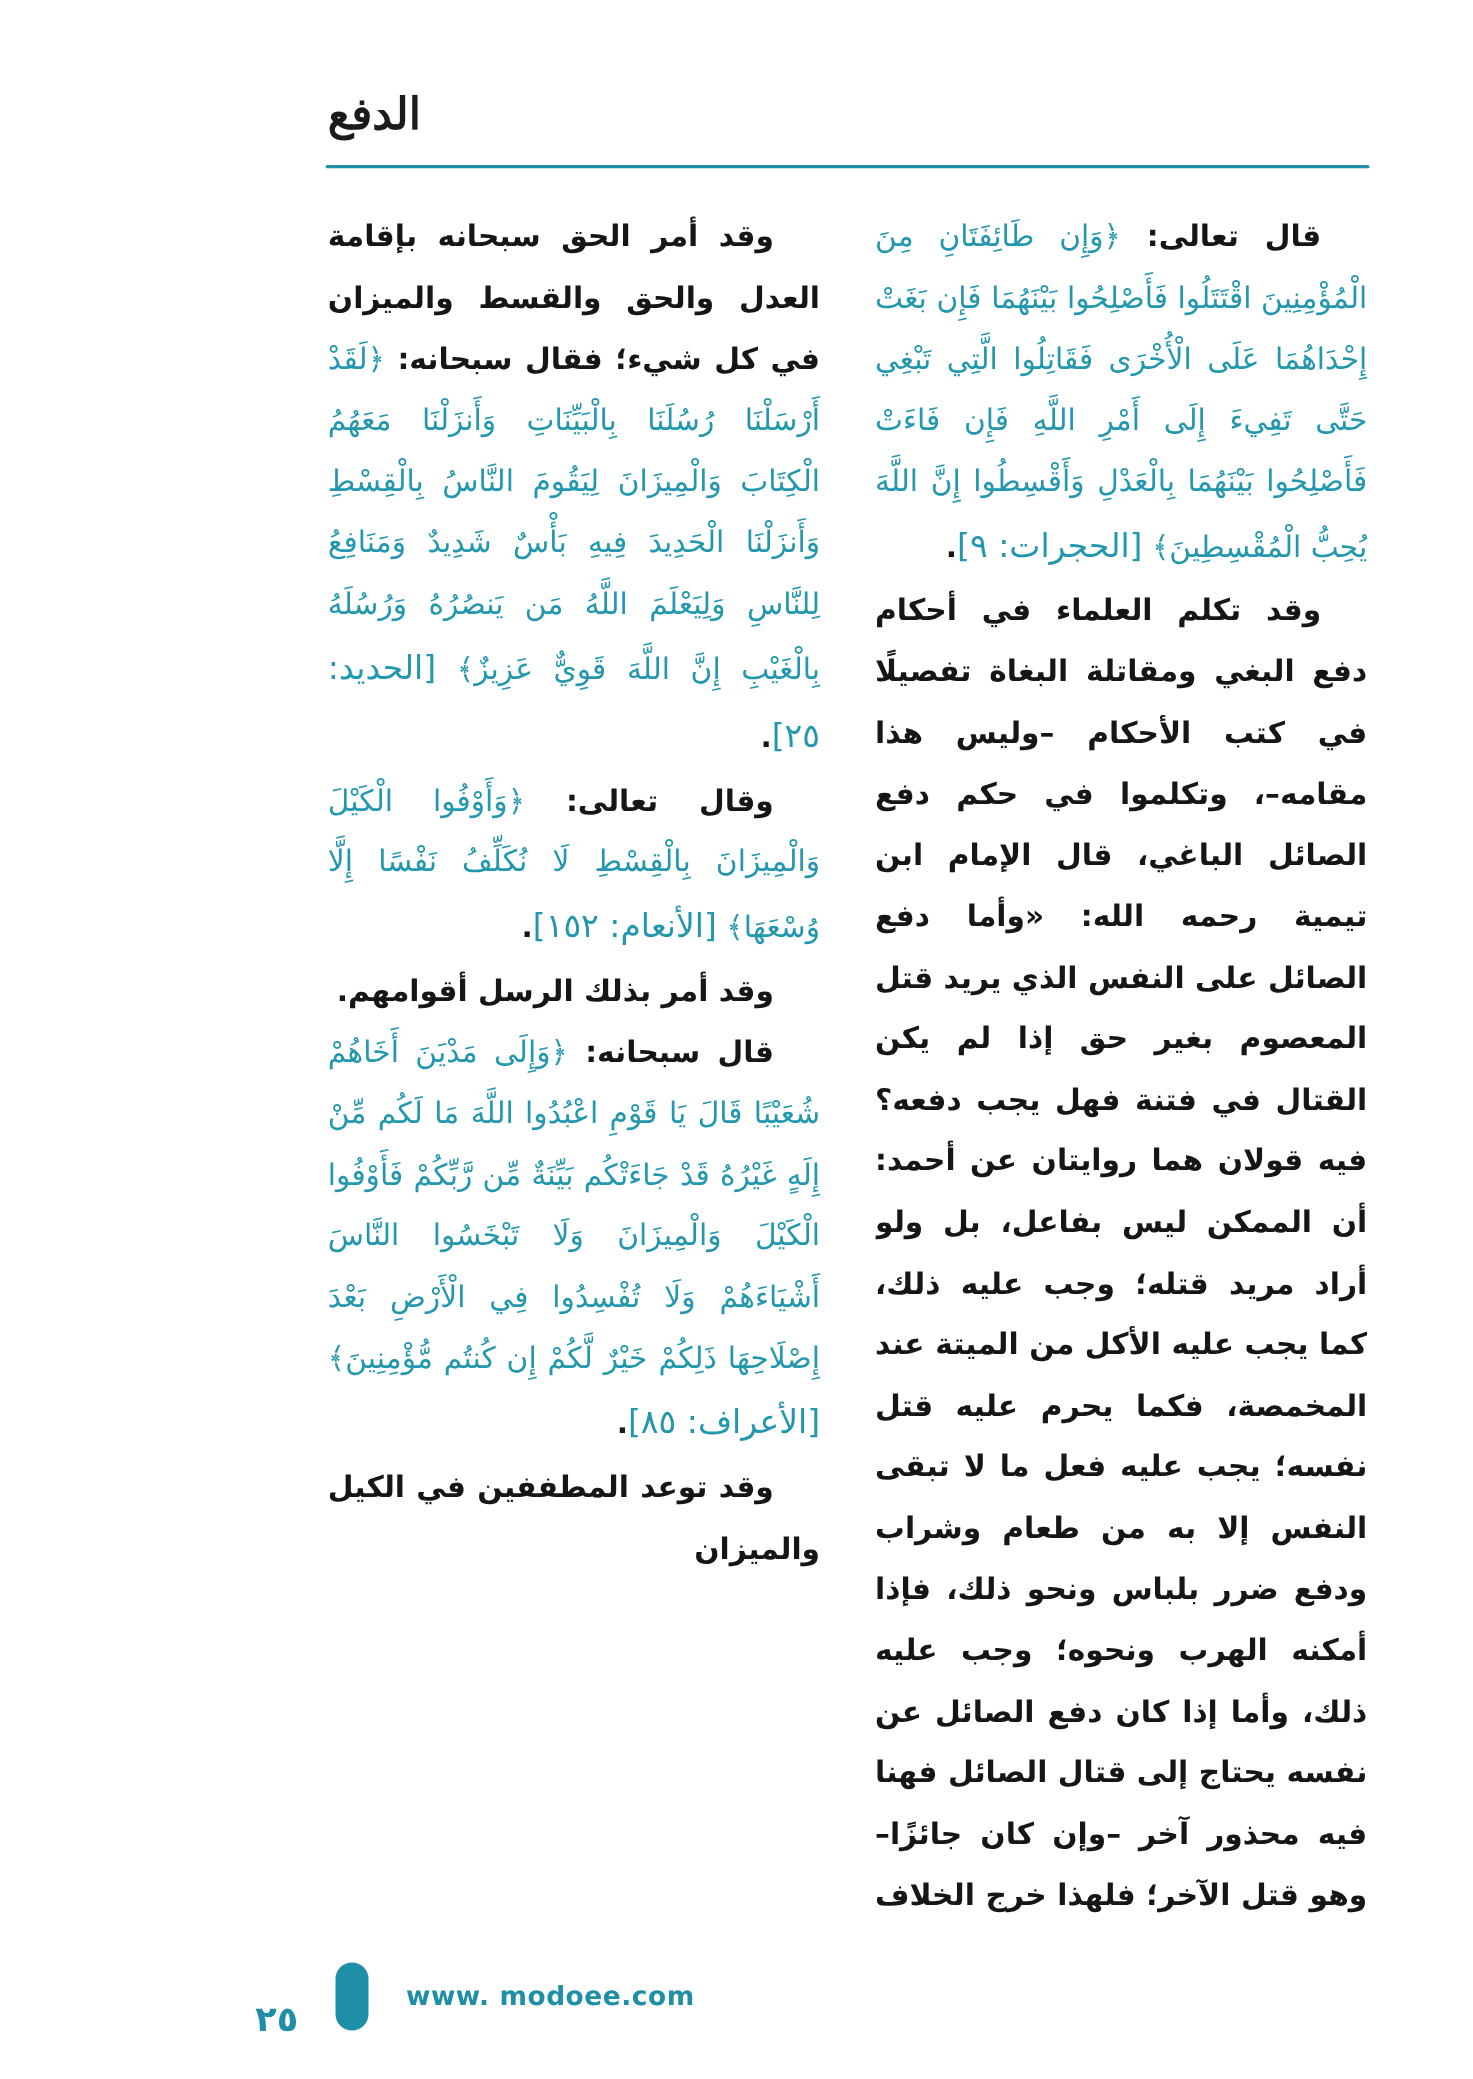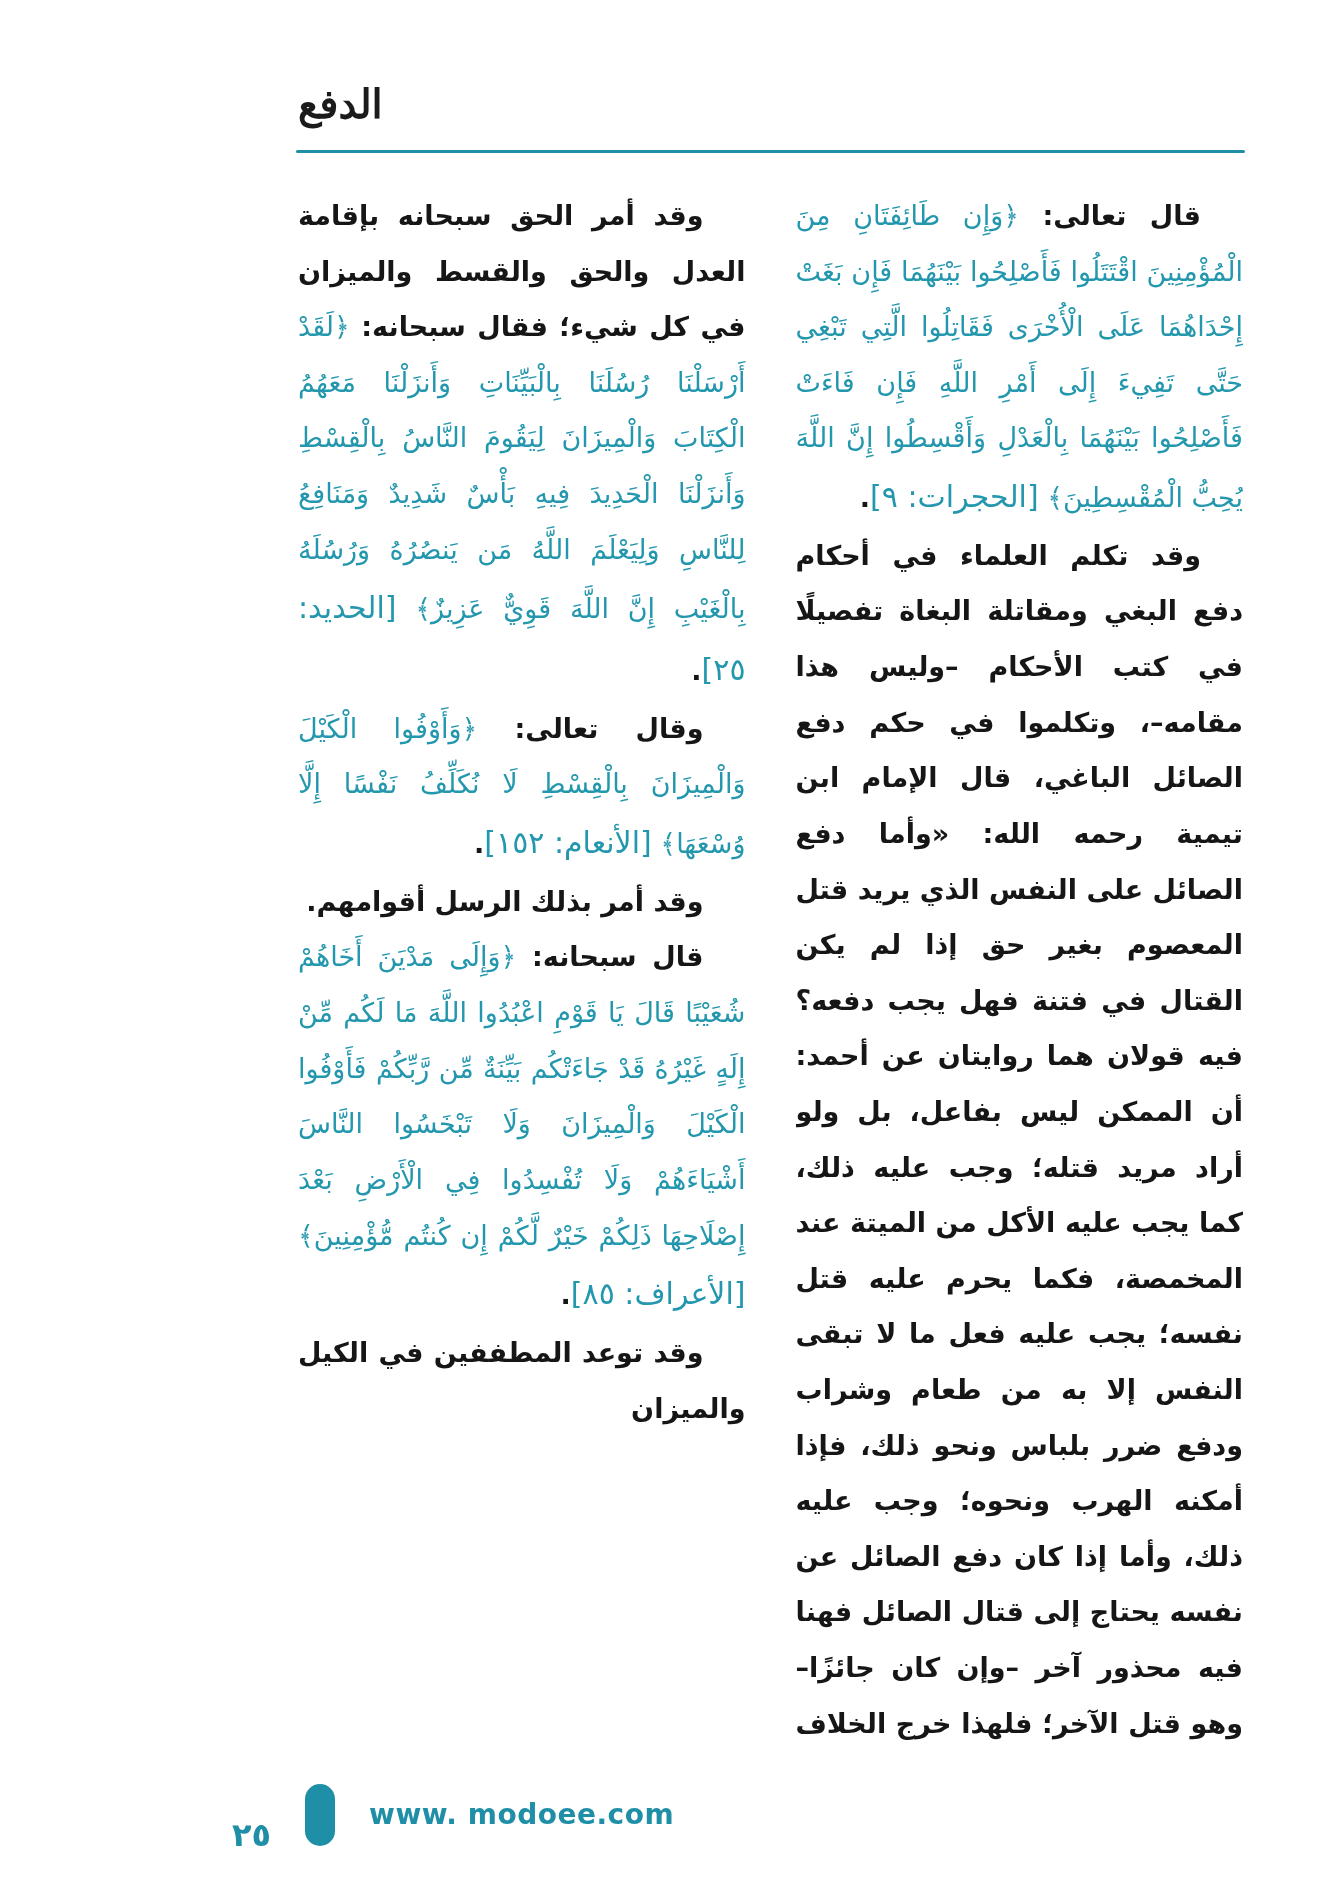--- a/index.html
+++ b/index.html
@@ -105,21 +105,21 @@
     margin-top:41px;
   }
   .footer-bar{
     width:30px;
     height:62px;
     background:var(--accent);
     border-radius:16px;
   }
   .website{
     color:var(--accent);
-    font-size:28px;
+    font-size:24px;
     font-weight:700;
     letter-spacing:0.5px;
   }
 </style>
 </head>
 <body>
 
 <div class="page">
 
   <div class="chapter-title">الدفع</div>

